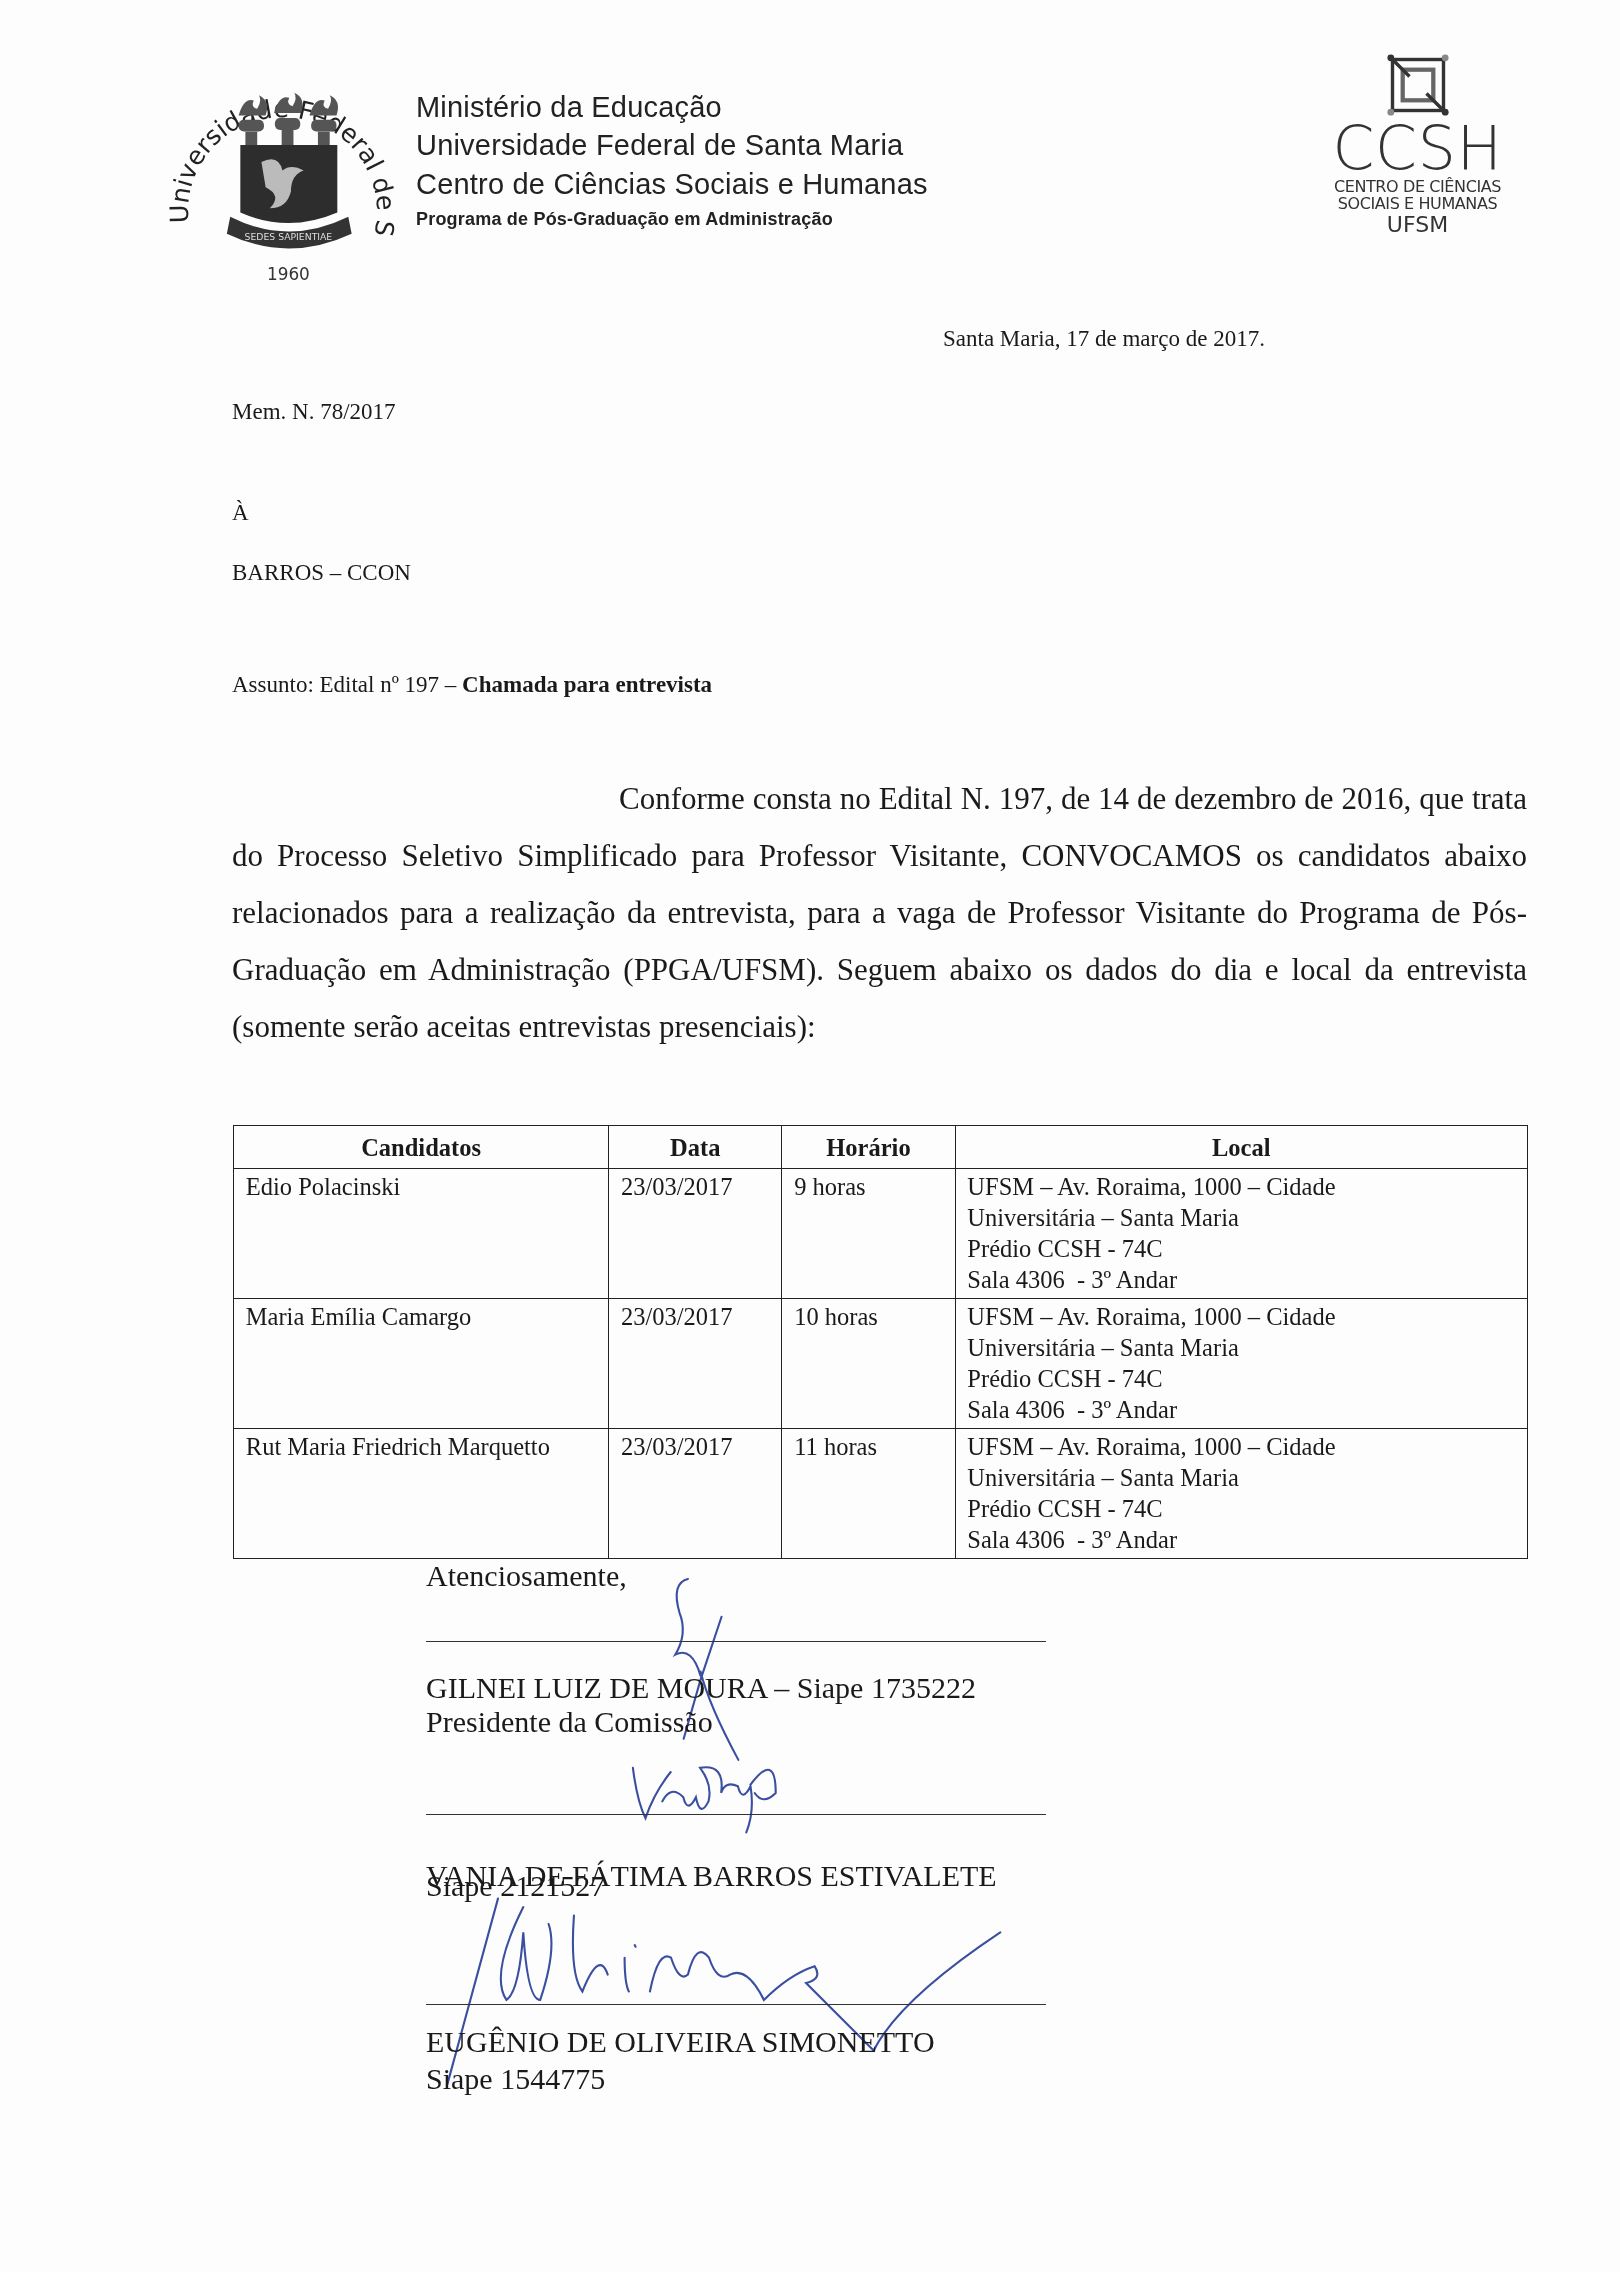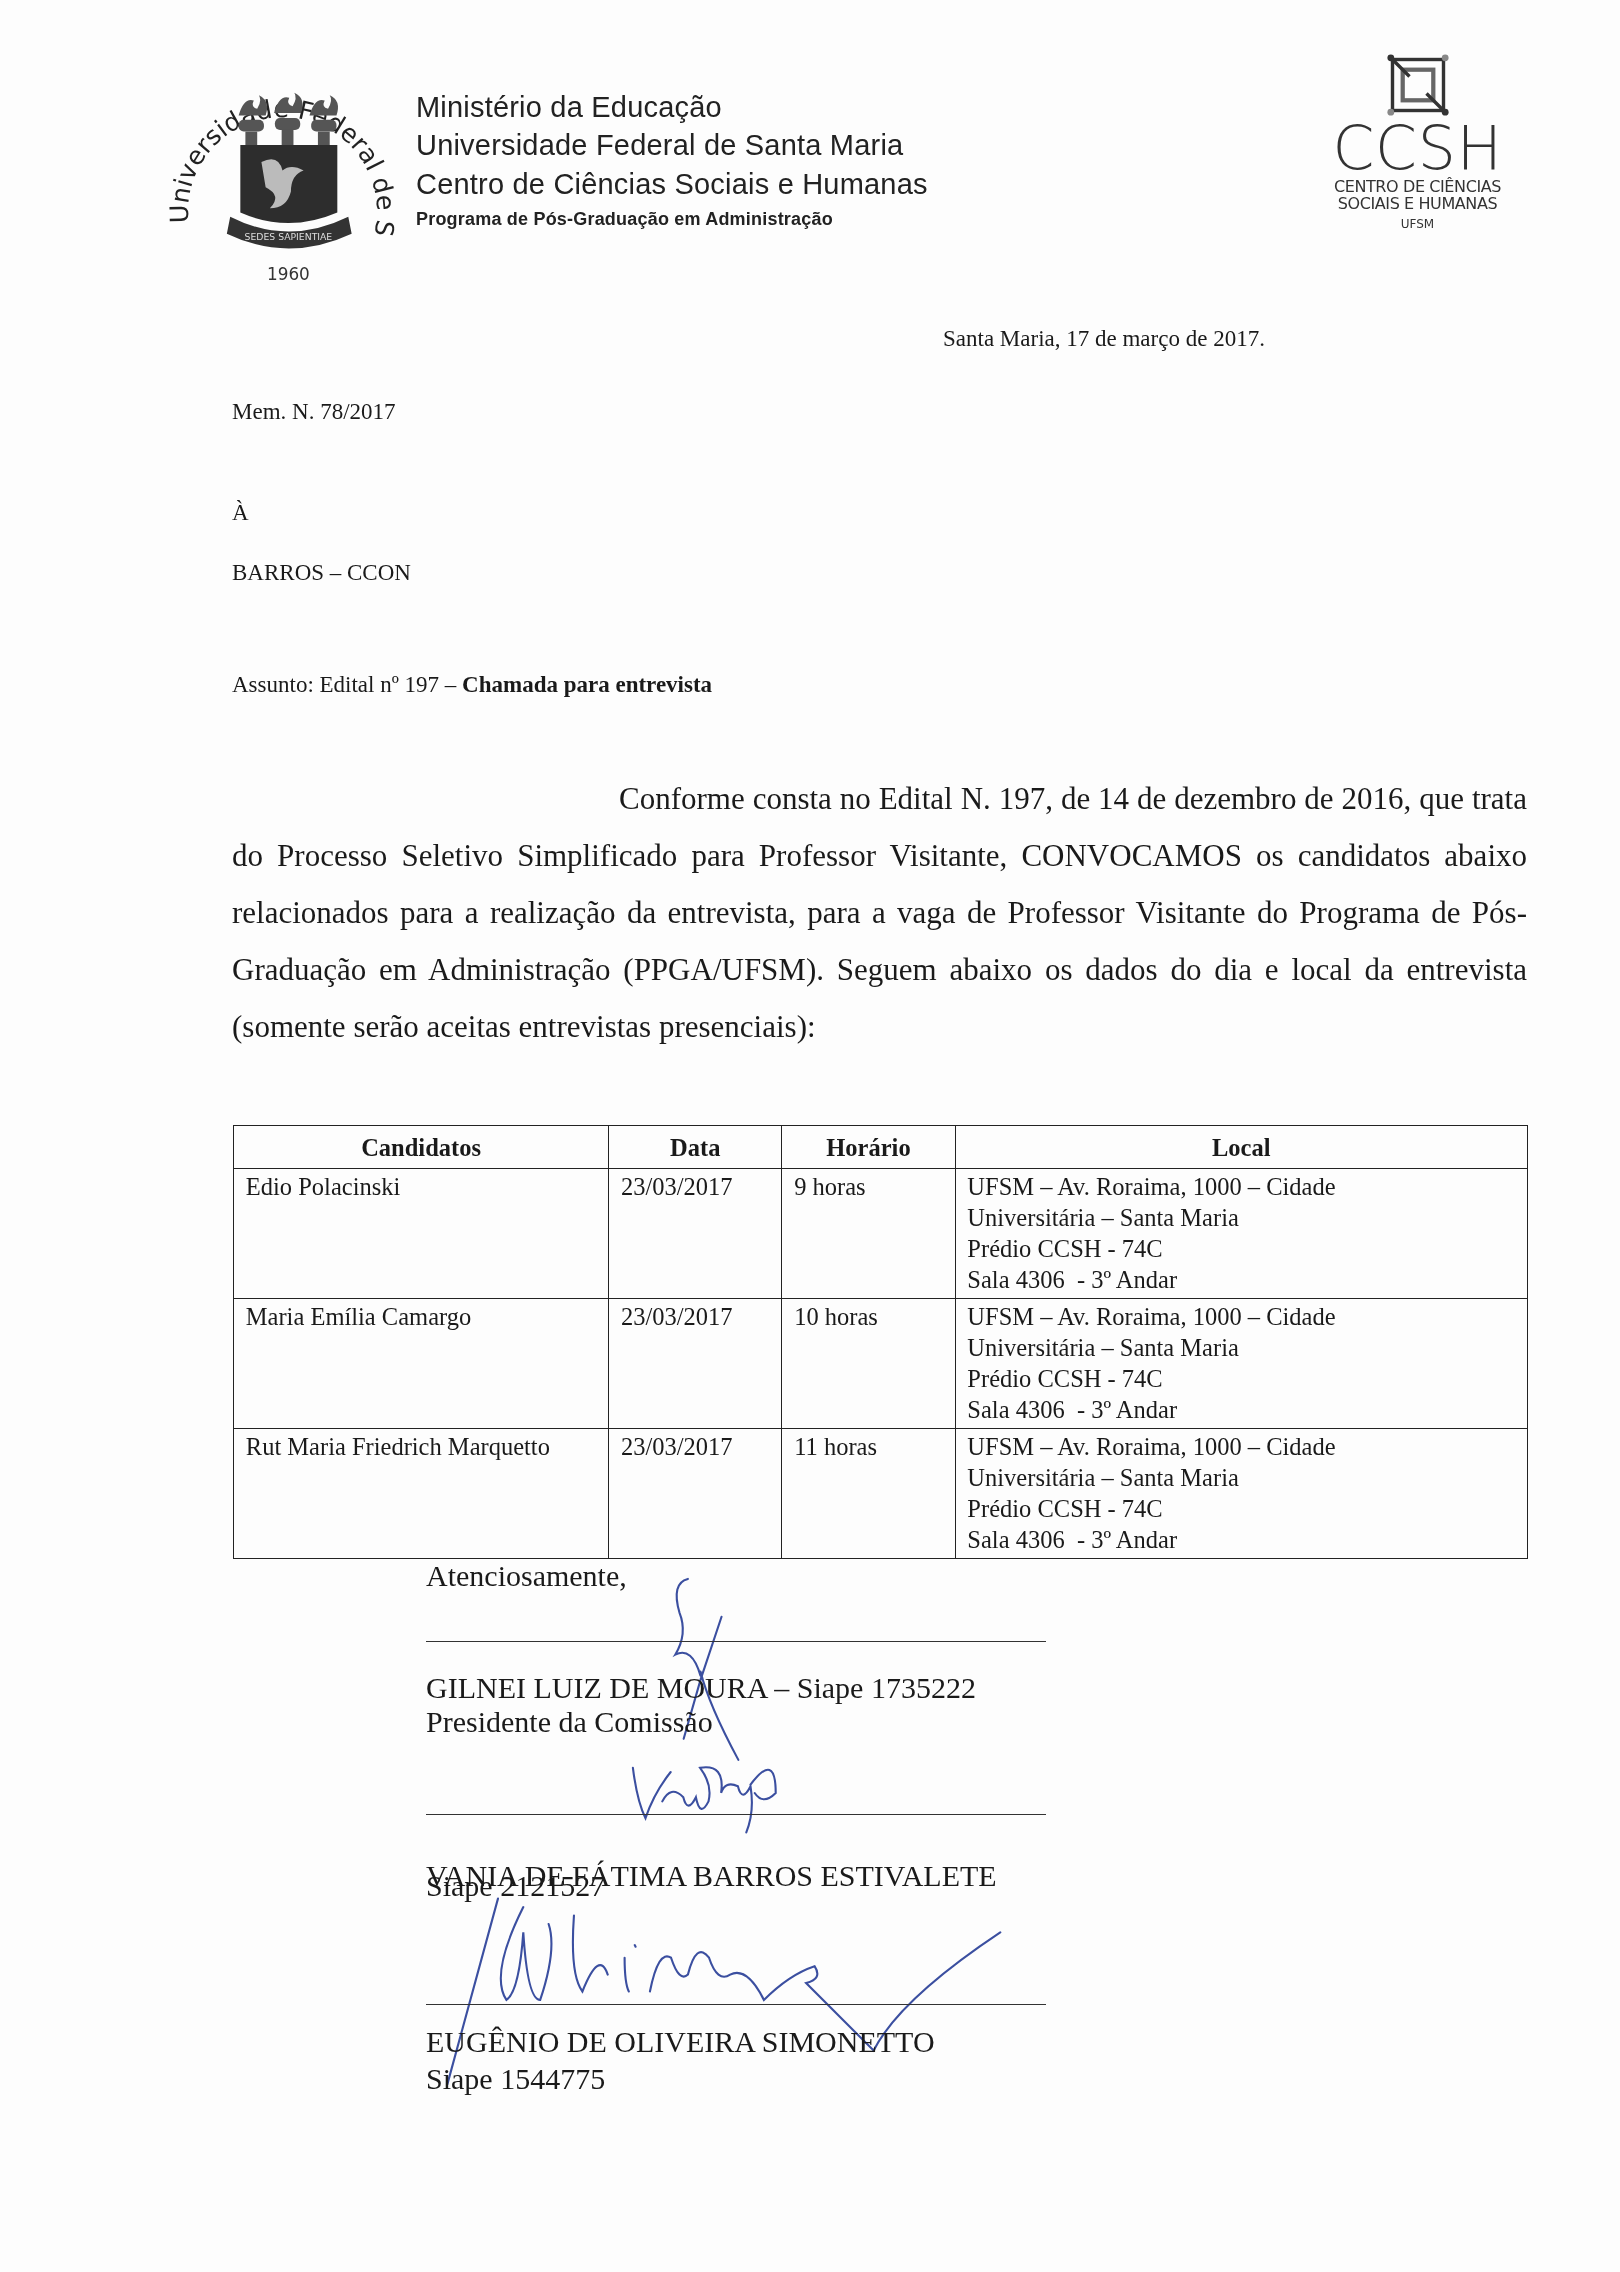--- a/index.html
+++ b/index.html
@@ -65,21 +65,21 @@
       <rect x="22" y="22" width="36" height="36" fill="none" stroke="#666" stroke-width="5"></rect>
       <path d="M10 10 L30 30 M70 70 L50 50" stroke="#333" stroke-width="4"></path>
       <circle cx="8" cy="8" r="4" fill="#333"></circle>
         <circle cx="72" cy="72" r="4" fill="#333"></circle>
       <circle cx="72" cy="8" r="4" fill="#888"></circle>
         <circle cx="8" cy="72" r="4" fill="#888"></circle>
     </svg>
     <div style="font-size:60px;line-height:59px;letter-spacing:0.8px;font-weight:300;">CCSH</div>
     <div style="font-size:16px;line-height:17px;letter-spacing:-0.4px;">CENTRO DE CIÊNCIAS</div>
     <div style="font-size:16px;line-height:17px;letter-spacing:-0.4px;">SOCIAIS E HUMANAS</div>
-    <div style="font-size:12px;line-height:25px;">UFSM</div>
+    <div style="font-size:22px;line-height:25px;">UFSM</div>
   </div>
 </div>
 
 <div class="abs txt" style="left:943px;top:326px;">Santa Maria, 17 de março de 2017.</div>
 <div class="abs txt" style="left:232px;top:371px;margin-top:28px;">Mem. N. 78/2017</div>
 <div class="abs txt" style="left:232px;top:500px;">À</div>
 <div class="abs txt" style="left:232px;top:560px;">BARROS – CCON</div>
 <div class="abs txt" style="left:232px;top:672px;">
   <span>Assunto: Edital nº 197 – </span><b>Chamada para entrevista</b>
 </div>

